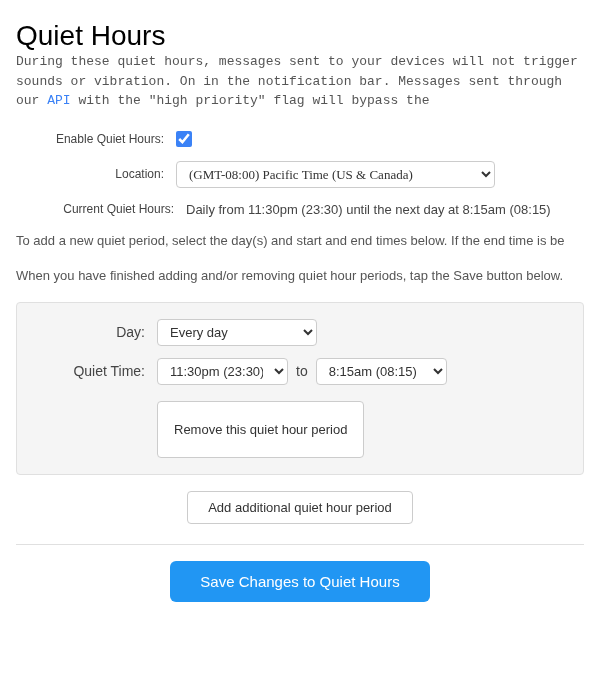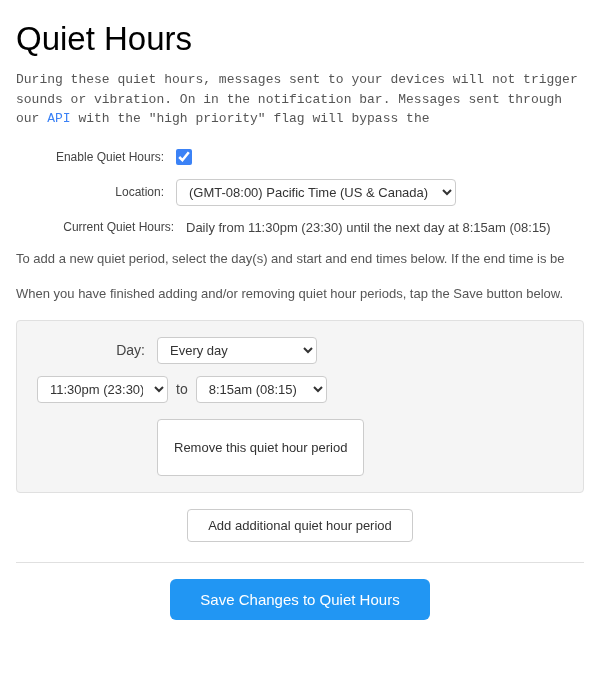--- a/index.html
+++ b/index.html
@@ -12,24 +12,24 @@
       font-family: -apple-system, BlinkMacSystemFont, 'Helvetica Neue', Arial, sans-serif;
       font-size: 14px;
       color: #333;
       background: #fff;
       width: 600px;
       min-height: 685px;
       padding: 20px 16px;
     }
 
     h1 {
-      font-size: 33px;
+      font-size: 28px;
       font-weight: normal;
       color: #000;
-      margin-bottom: 12px;
+      margin-bottom: 0;
     }
 
     .intro-text {
       font-size: 13px;
       color: #555;
       margin-bottom: 20px;
       line-height: 1.5;
       overflow: hidden;
       font-family: Liberation Mono, monospace;
     }
@@ -68,21 +68,22 @@
       border: 1px solid #ccc;
       border-radius: 4px;
       padding: 4px 8px;
       font-size: 13px;
       background: #fff;
       color: #333;
       appearance: auto;
     }
 
     .location-select {
-      width: 280px;
+      width: 319px;
+      font-family: Liberation Serif, serif;
     }
 
     .day-select {
       width: 160px;
     }
 
     .time-select {
       width: 131px;
     }
 
@@ -208,20 +209,21 @@
 <p class="info-text">When you have finished adding and/or removing quiet hour periods, tap the Save button below.</p>
 
 <div class="quiet-period-box">
   <div class="quiet-period-row">
     <span class="quiet-period-label">Day:</span>
     <select class="day-select">
     <option>Every day</option><option>Weekdays</option><option>Weekends</option><option>Sunday</option><option>Monday</option><option>Tuesday</option><option>Wednesday</option><option>Thursday</option><option>Friday</option><option>Saturday</option></select>
   </div>
 
   <div class="quiet-period-row">
+    <span class="quiet-period-label">Quiet Time:</span>
     <div class="time-row">
       <select class="time-select">
       <option>11:30pm (23:30)</option><option>11:00pm (23:00)</option><option>10:00pm (22:00)</option><option>9:00pm (21:00)</option></select>
       <span class="to-text">to</span>
       <select class="time-select">
       <option>8:15am (08:15)</option><option>7:00am (07:00)</option><option>8:00am (08:00)</option><option>9:00am (09:00)</option></select>
     </div>
   </div>
 
   <div class="remove-btn-row">

